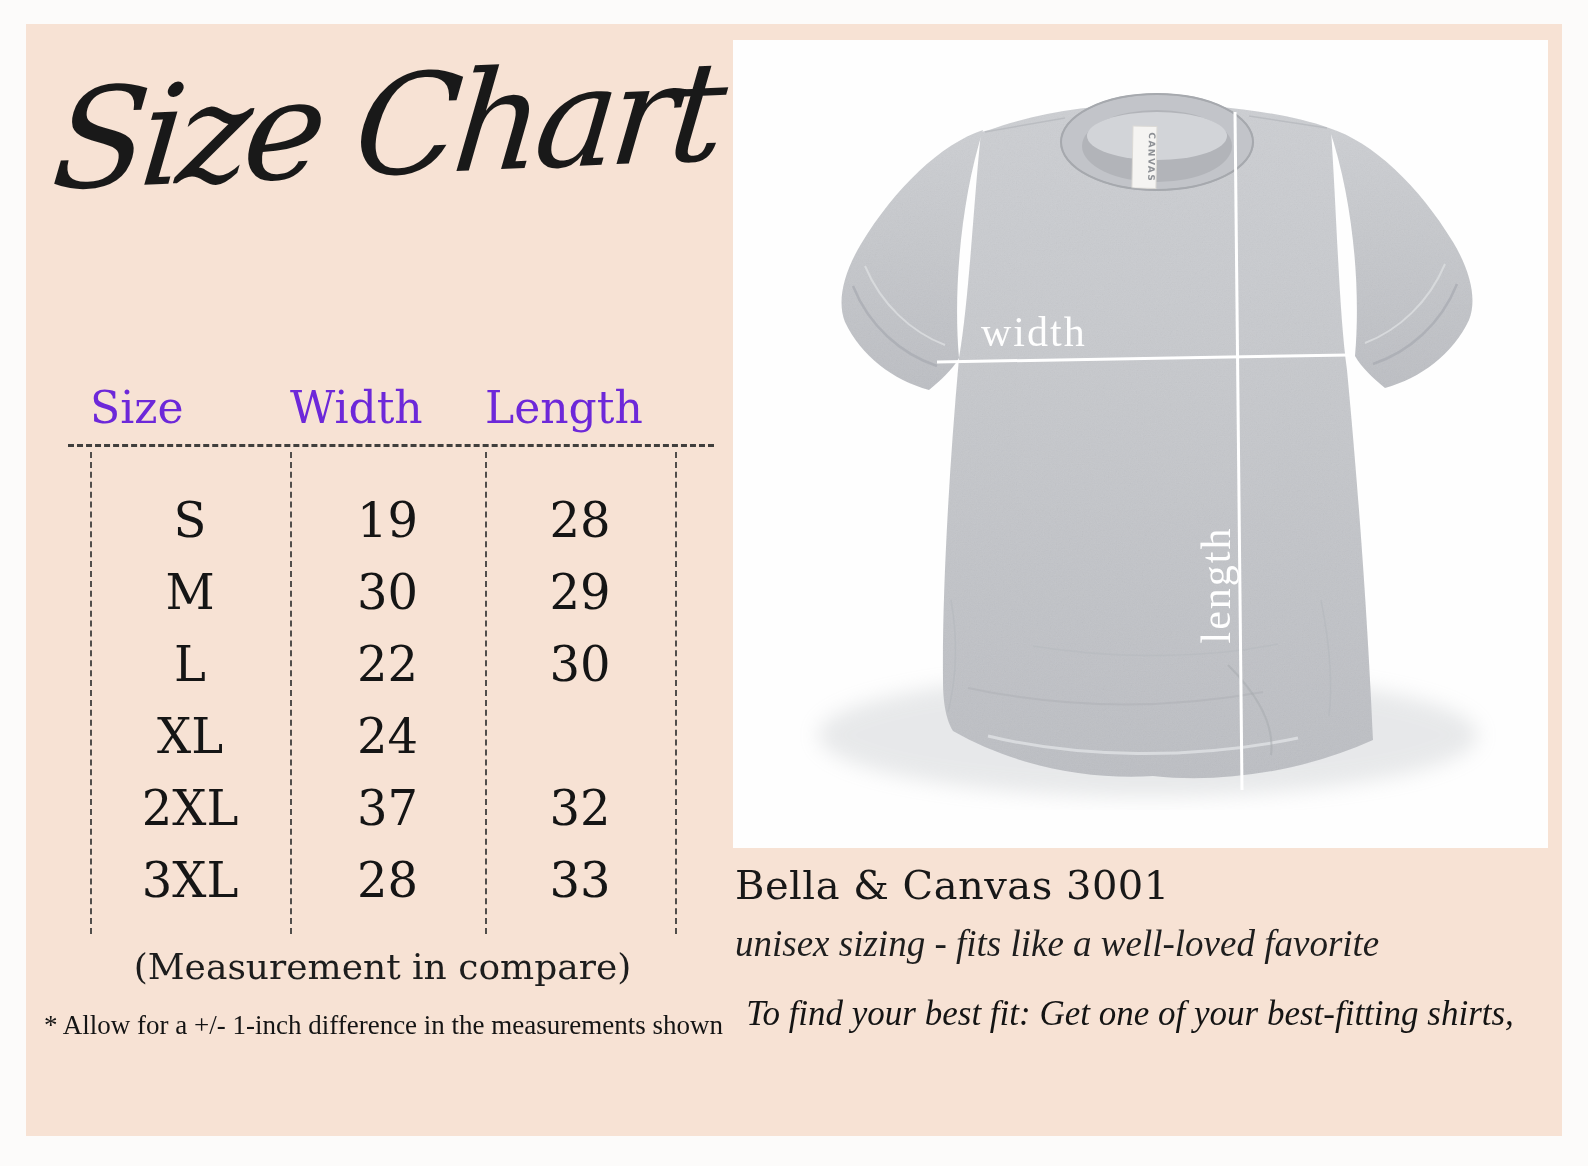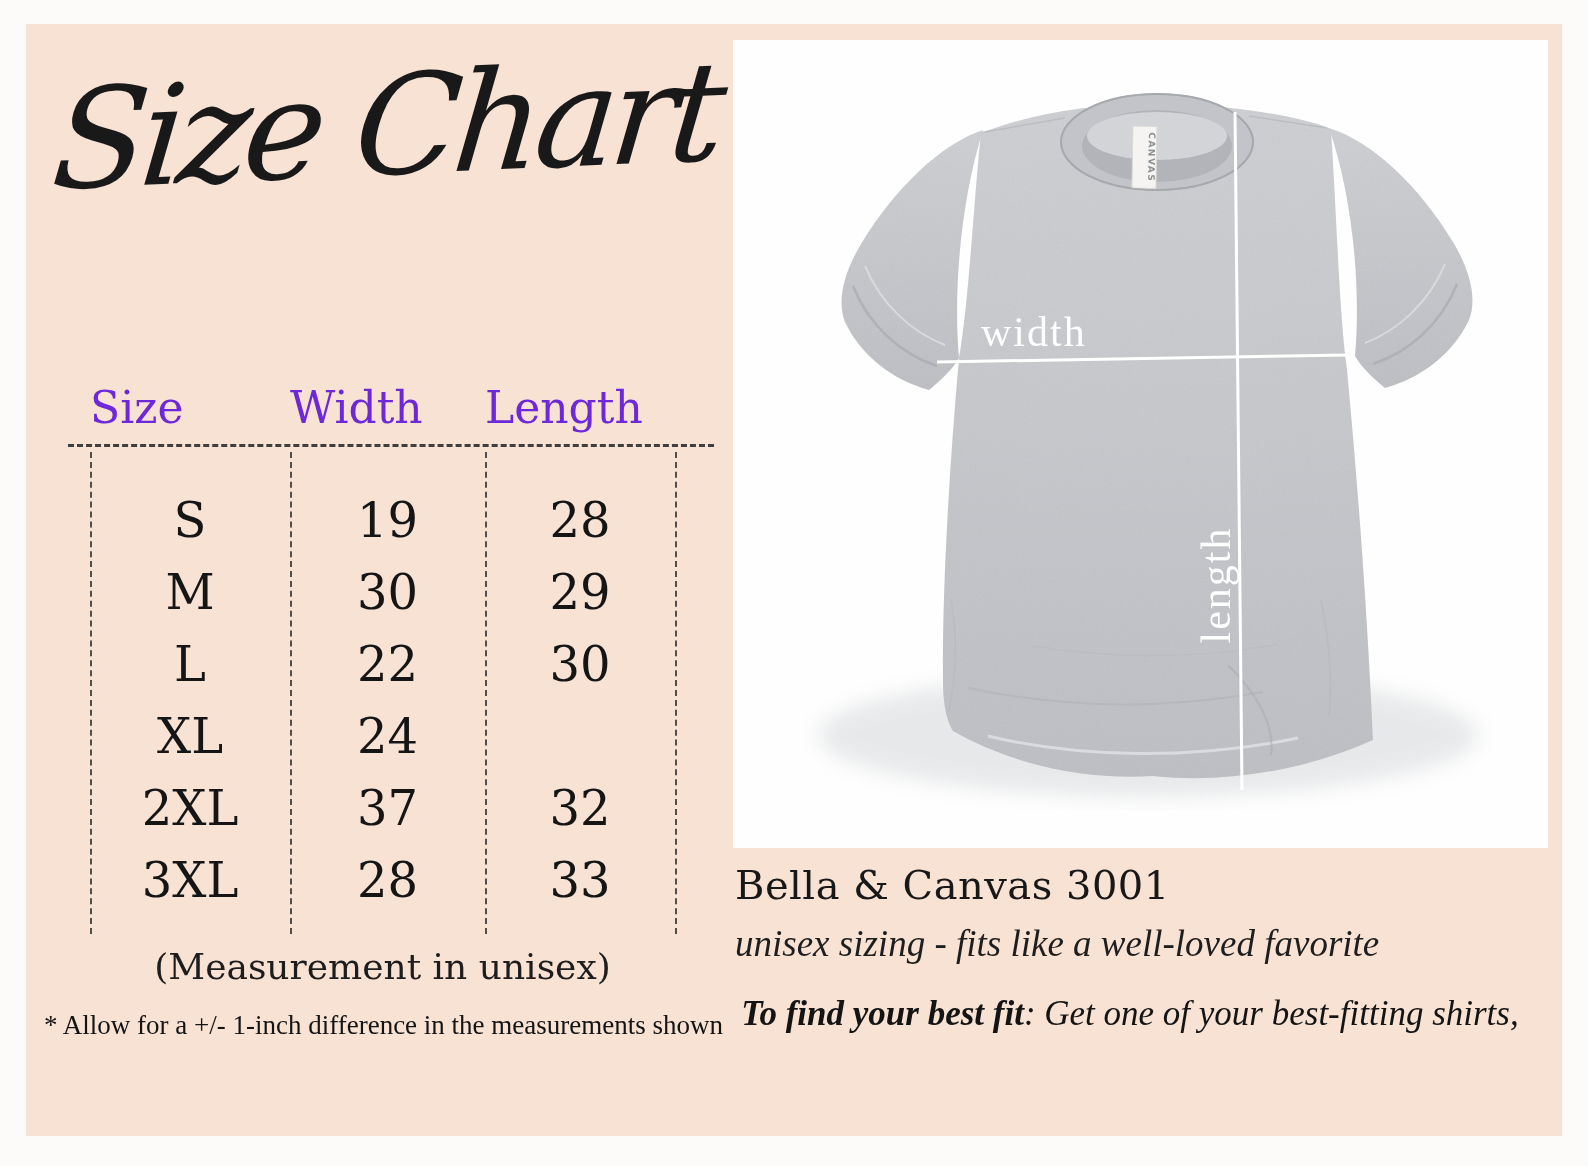--- a/index.html
+++ b/index.html
@@ -68,21 +68,21 @@
   .ptag{
     position:absolute;left:709px;top:898px;
     font-family:"Liberation Serif", serif;font-style:italic;
     font-size:37px;color:#1e1e1e;white-space:nowrap;
   }
   .tip{
     position:absolute;left:664px;top:968px;width:880px;
     text-align:center;font-family:"Liberation Serif", serif;
     font-style:italic;font-size:35px;line-height:1.26;color:#141414;
   }
-  .tip .lead{font-weight:bold;}
+  .tip .lead{font-weight:normal;}
   .tip .line{white-space:nowrap;}
 </style>
 </head>
 <body>
 
 <div class="panel">
 
   <h1 class="title">Size Chart</h1>
 
   <div>
@@ -122,21 +122,21 @@
         <div>37</div>
         <div>32</div>
       </div>
       <div class="trow">
         <div>3XL</div>
         <div>28</div>
         <div>33</div>
       </div>
     </div>
 
-    <div class="tnote">(Measurement in unisex)</div>
+    <div class="tnote">(Measurement in compare)</div>
     <div class="tfoot">* Allow for a +/- 1-inch difference in the measurements shown</div>
   </div>
 
   <div class="photo">
     <svg width="815" height="808" viewBox="0 0 815 808" xmlns="http://www.w3.org/2000/svg">
       <defs>
         <linearGradient id="g" x1="0" y1="0" x2="0" y2="1">
           <stop offset="0" stop-color="#cdcfd3"></stop>
           <stop offset="0.45" stop-color="#c6c8cc"></stop>
           <stop offset="1" stop-color="#bdbfc4"></stop>

